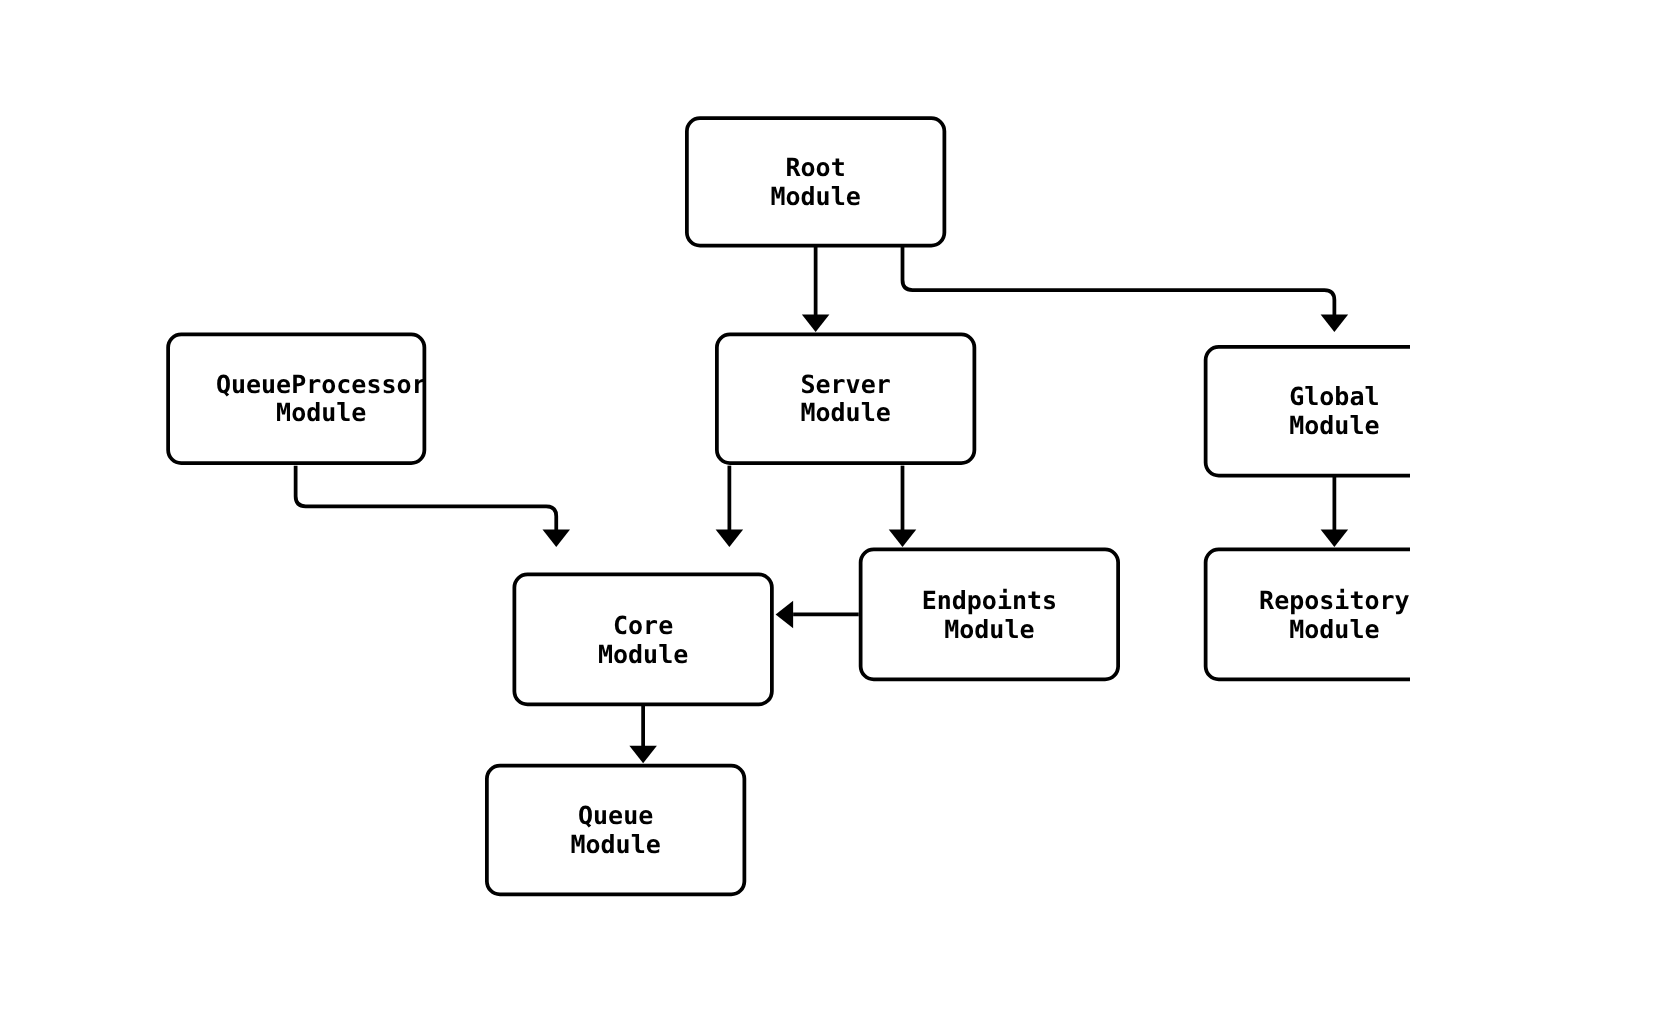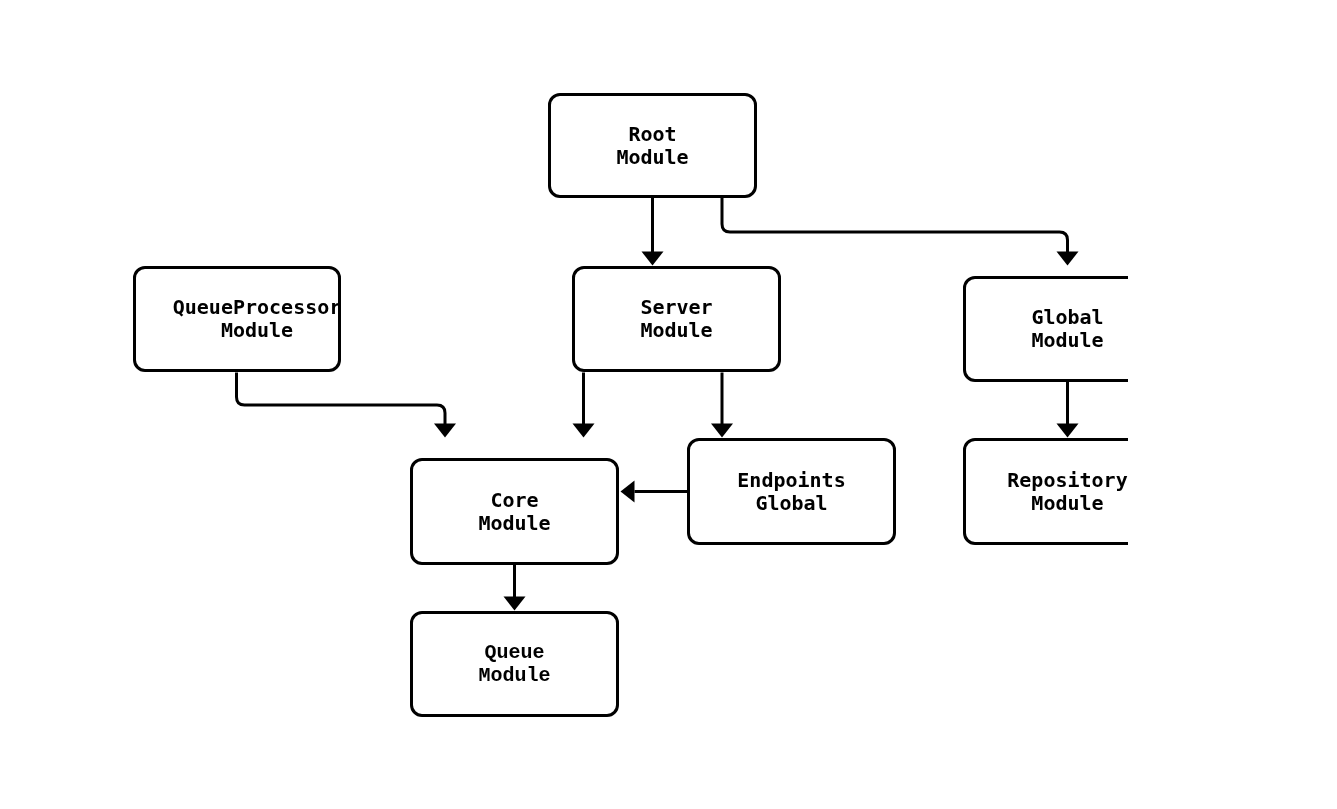--- a/index.html
+++ b/index.html
@@ -48,21 +48,21 @@
     stroke: none;
   }
   
   #n-root           { left: 548px;  top: 93px;  width: 209px; height: 105px; }
   #n-queueprocessor { left: 133px;  top: 266px; width: 208px; height: 106px; padding-left: 40px; }
   #n-server         { left: 572px;  top: 266px; width: 209px; height: 106px; }
   #n-global         { left: 963px;  top: 276px; width: 209px; height: 106px; }
   #n-core           { left: 410px;  top: 458px; width: 209px; height: 107px; }
   #n-endpoints      { left: 687px;  top: 438px; width: 209px; height: 107px; }
   #n-repository     { left: 963px;  top: 438px; width: 209px; height: 107px; }
-  #n-queue          { left: 410px;  top: 611px; width: 209px; height: 106px; font-family: Liberation Mono, monospace; }
+  #n-queue          { left: 388px;  top: 611px; width: 209px; height: 106px; }
 </style>
 </head>
 <body>
 
 <div id="canvas">
 
   <svg id="edges" viewBox="0 0 1337 809" xmlns="http://www.w3.org/2000/svg">
 
     <g>
       <path class="edge-path" d="M 652.5 197.5 L 652.5 252"></path>
@@ -114,21 +114,21 @@
   <div id="n-server" class="node">Server
 Module</div>
 
   <div id="n-global" class="node">Global
 Module</div>
 
   <div id="n-core" class="node">Core
 Module</div>
 
   <div id="n-endpoints" class="node">Endpoints
-Global</div>
+Module</div>
 
   <div id="n-repository" class="node">Repository
 Module</div>
 
   <div id="n-queue" class="node">Queue
 Module</div>
 
 </div>
 
 </body></html>

